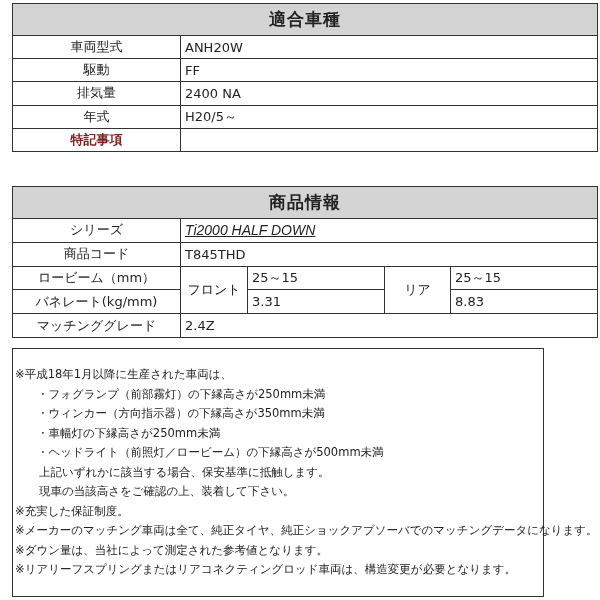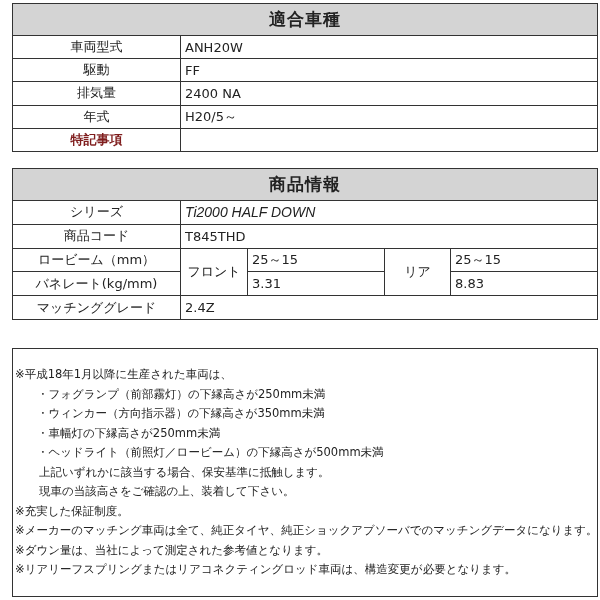--- a/index.html
+++ b/index.html
@@ -3,26 +3,26 @@
 <meta charset="utf-8">
 <style>
   html, body { margin:0; padding:0; background:#ffffff; }
   body { width:600px; height:600px; position:relative; overflow:hidden;
          font-family:"DejaVu Sans", "Liberation Sans", sans-serif; color:#222; }
   table { border-collapse:collapse; position:absolute; left:12px; width:586px; table-layout:fixed; }
   td { border:1.5px solid #333; padding:0 4px; font-size:13px; height:22px; box-sizing:border-box; white-space:nowrap; overflow:hidden; }
   .hdr { background:#d4d4d4; text-align:center; font-weight:bold; font-size:17px; height:32px; letter-spacing:1px; }
   .lbl { text-align:center; }
   .red { color:#7f1d1d; font-weight:bold; }
-  .ital { font-style:italic; font-family:"Liberation Sans", sans-serif; font-size:14px; }
+  .ital { font-style:italic; font-family:"Liberation Sans", sans-serif; font-size:14px;text-decoration:underline; }
   #t1 { top:3px; }
-  #t2 { top:168px; }
+  #t2 { top:186px; }
   #t1 td.row { height:23.2px; }
   #t2 td.row { height:23.8px; }
-  .notes { position:absolute; left:12px; top:348px; width:586px; height:249px; border:1.5px solid #333; box-sizing:border-box; padding-top:16px; }
+  .notes { position:absolute; left:12px; top:348px; width:532px; height:249px; border:1.5px solid #333; box-sizing:border-box; padding-top:16px; }
   .note-line { font-size:11.5px; height:19.5px; line-height:19.5px; padding-left:2px; white-space:nowrap; }
   .indent-bullet { padding-left:24px; }
   .indent-text { padding-left:26px; }
 </style>
 </head>
 <body>
 
 <table id="t1">
   <colgroup>
       <col style="width:168px">

